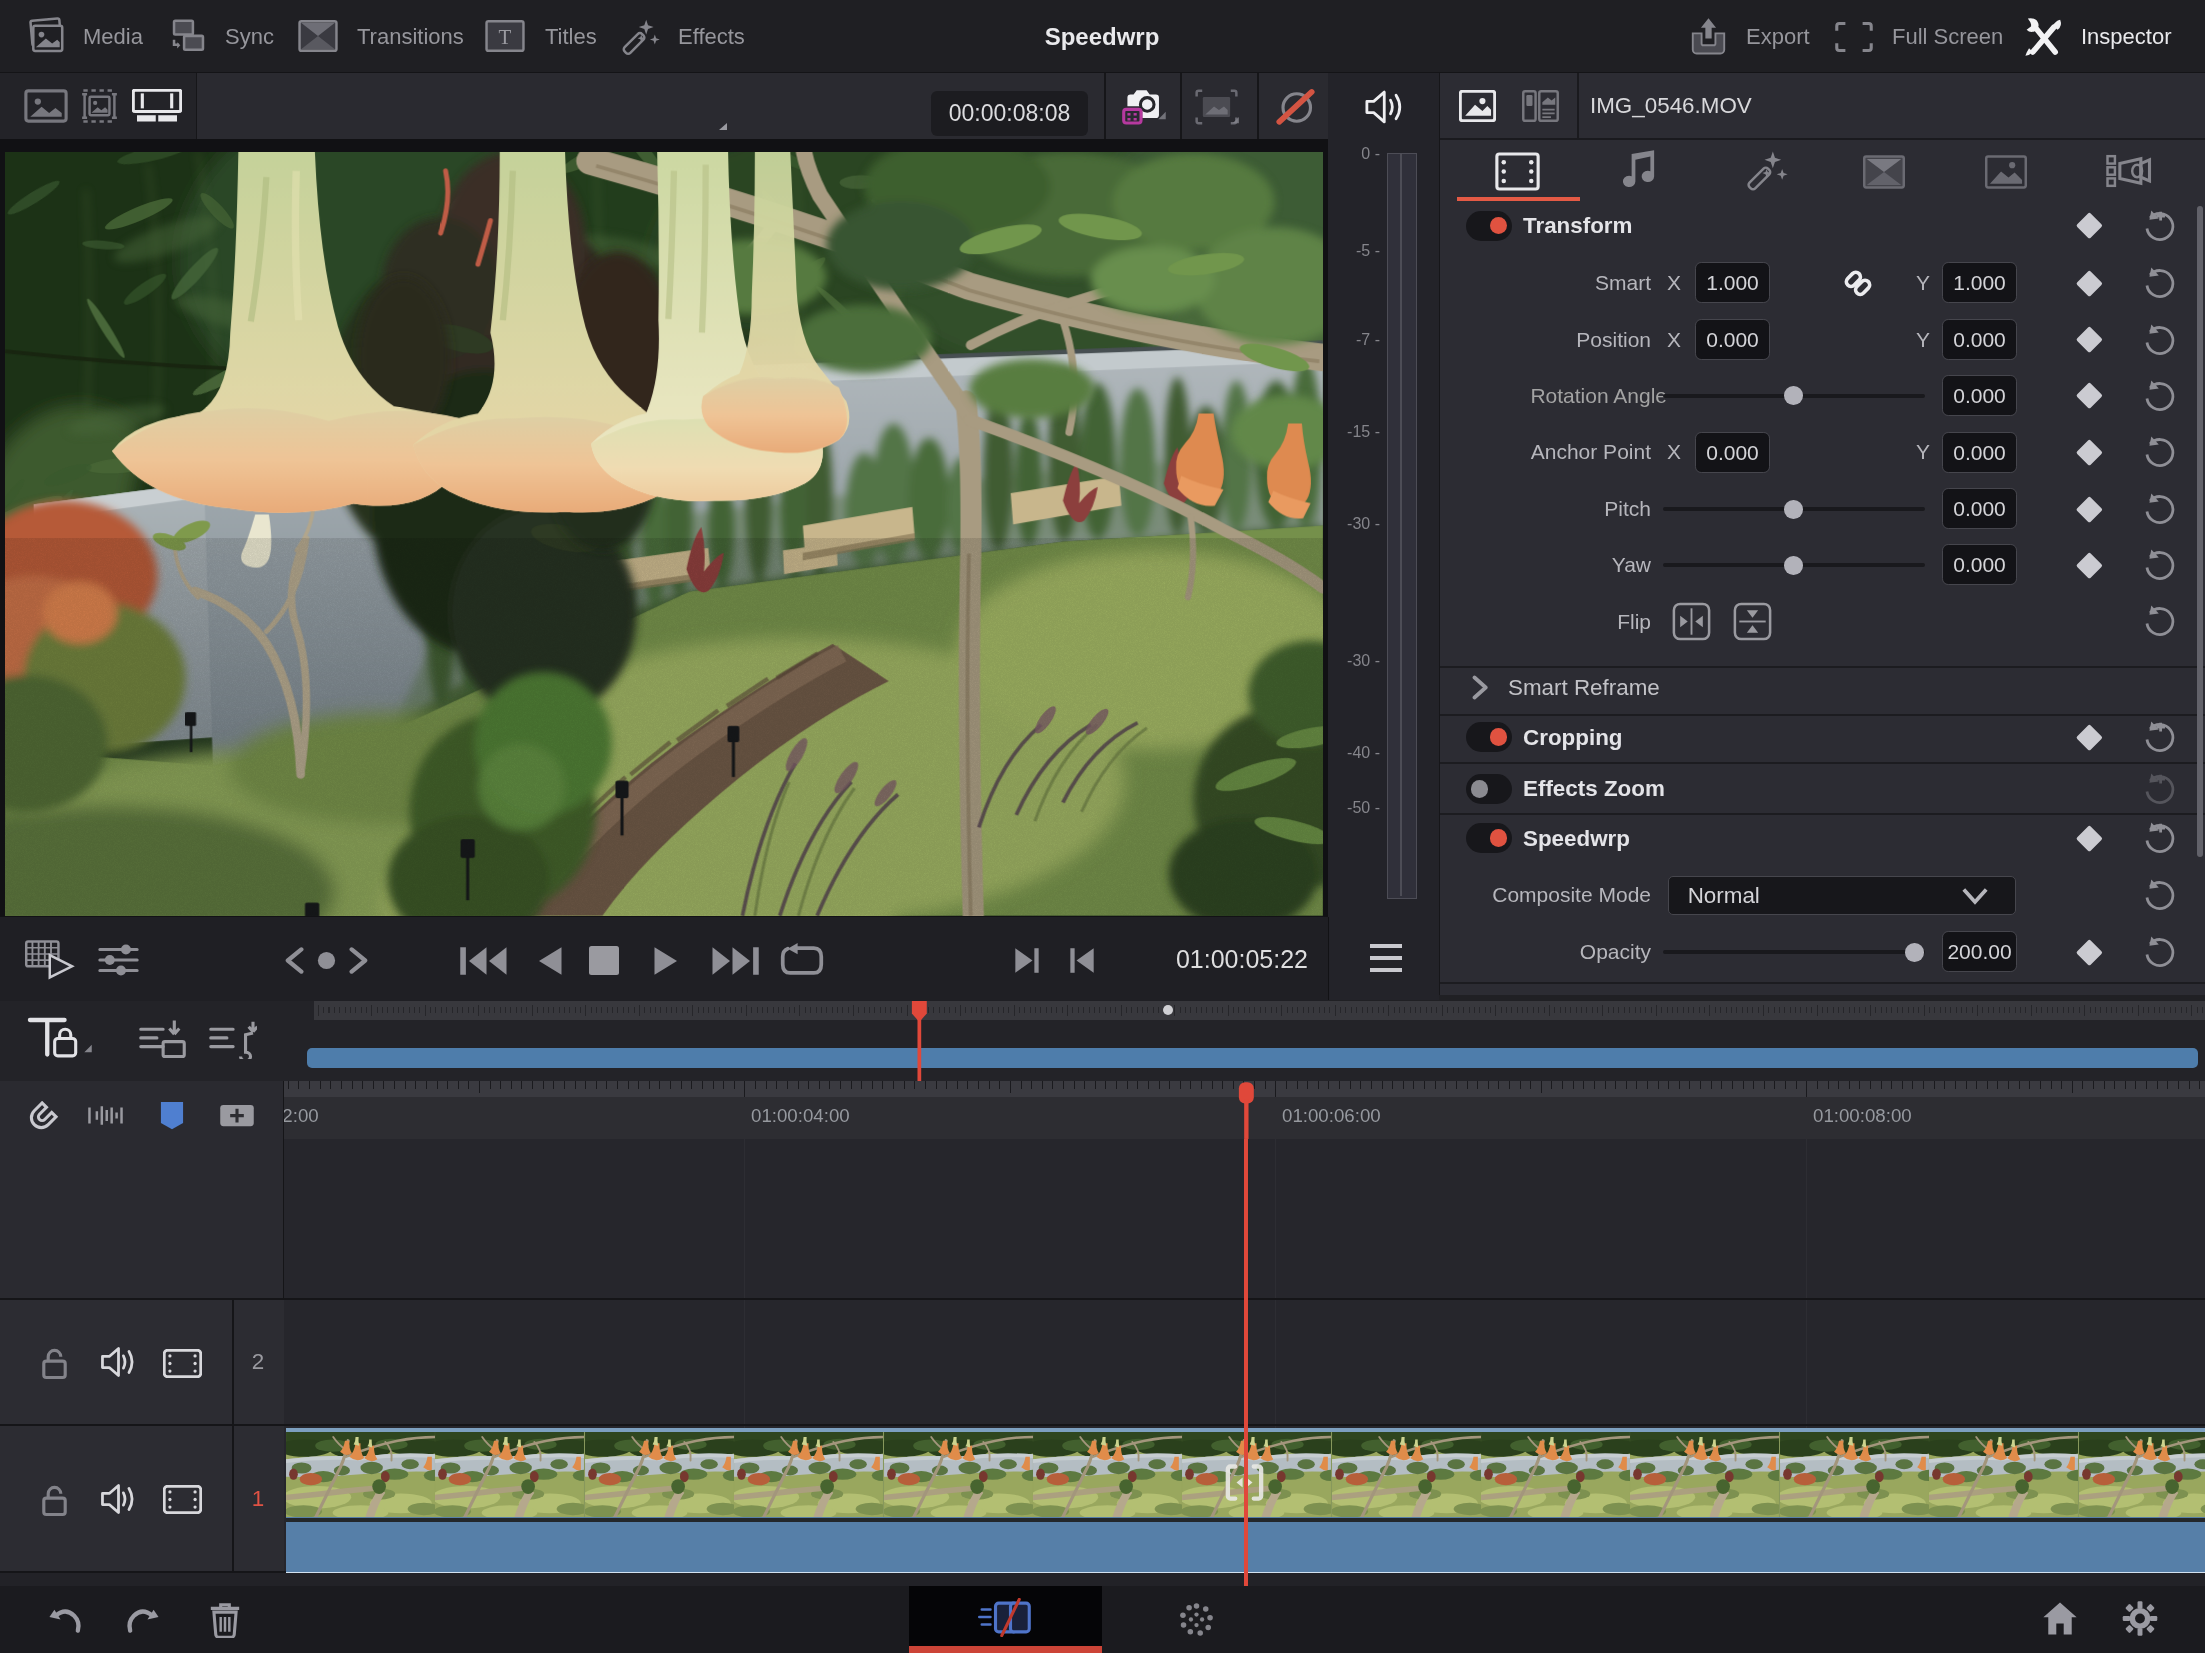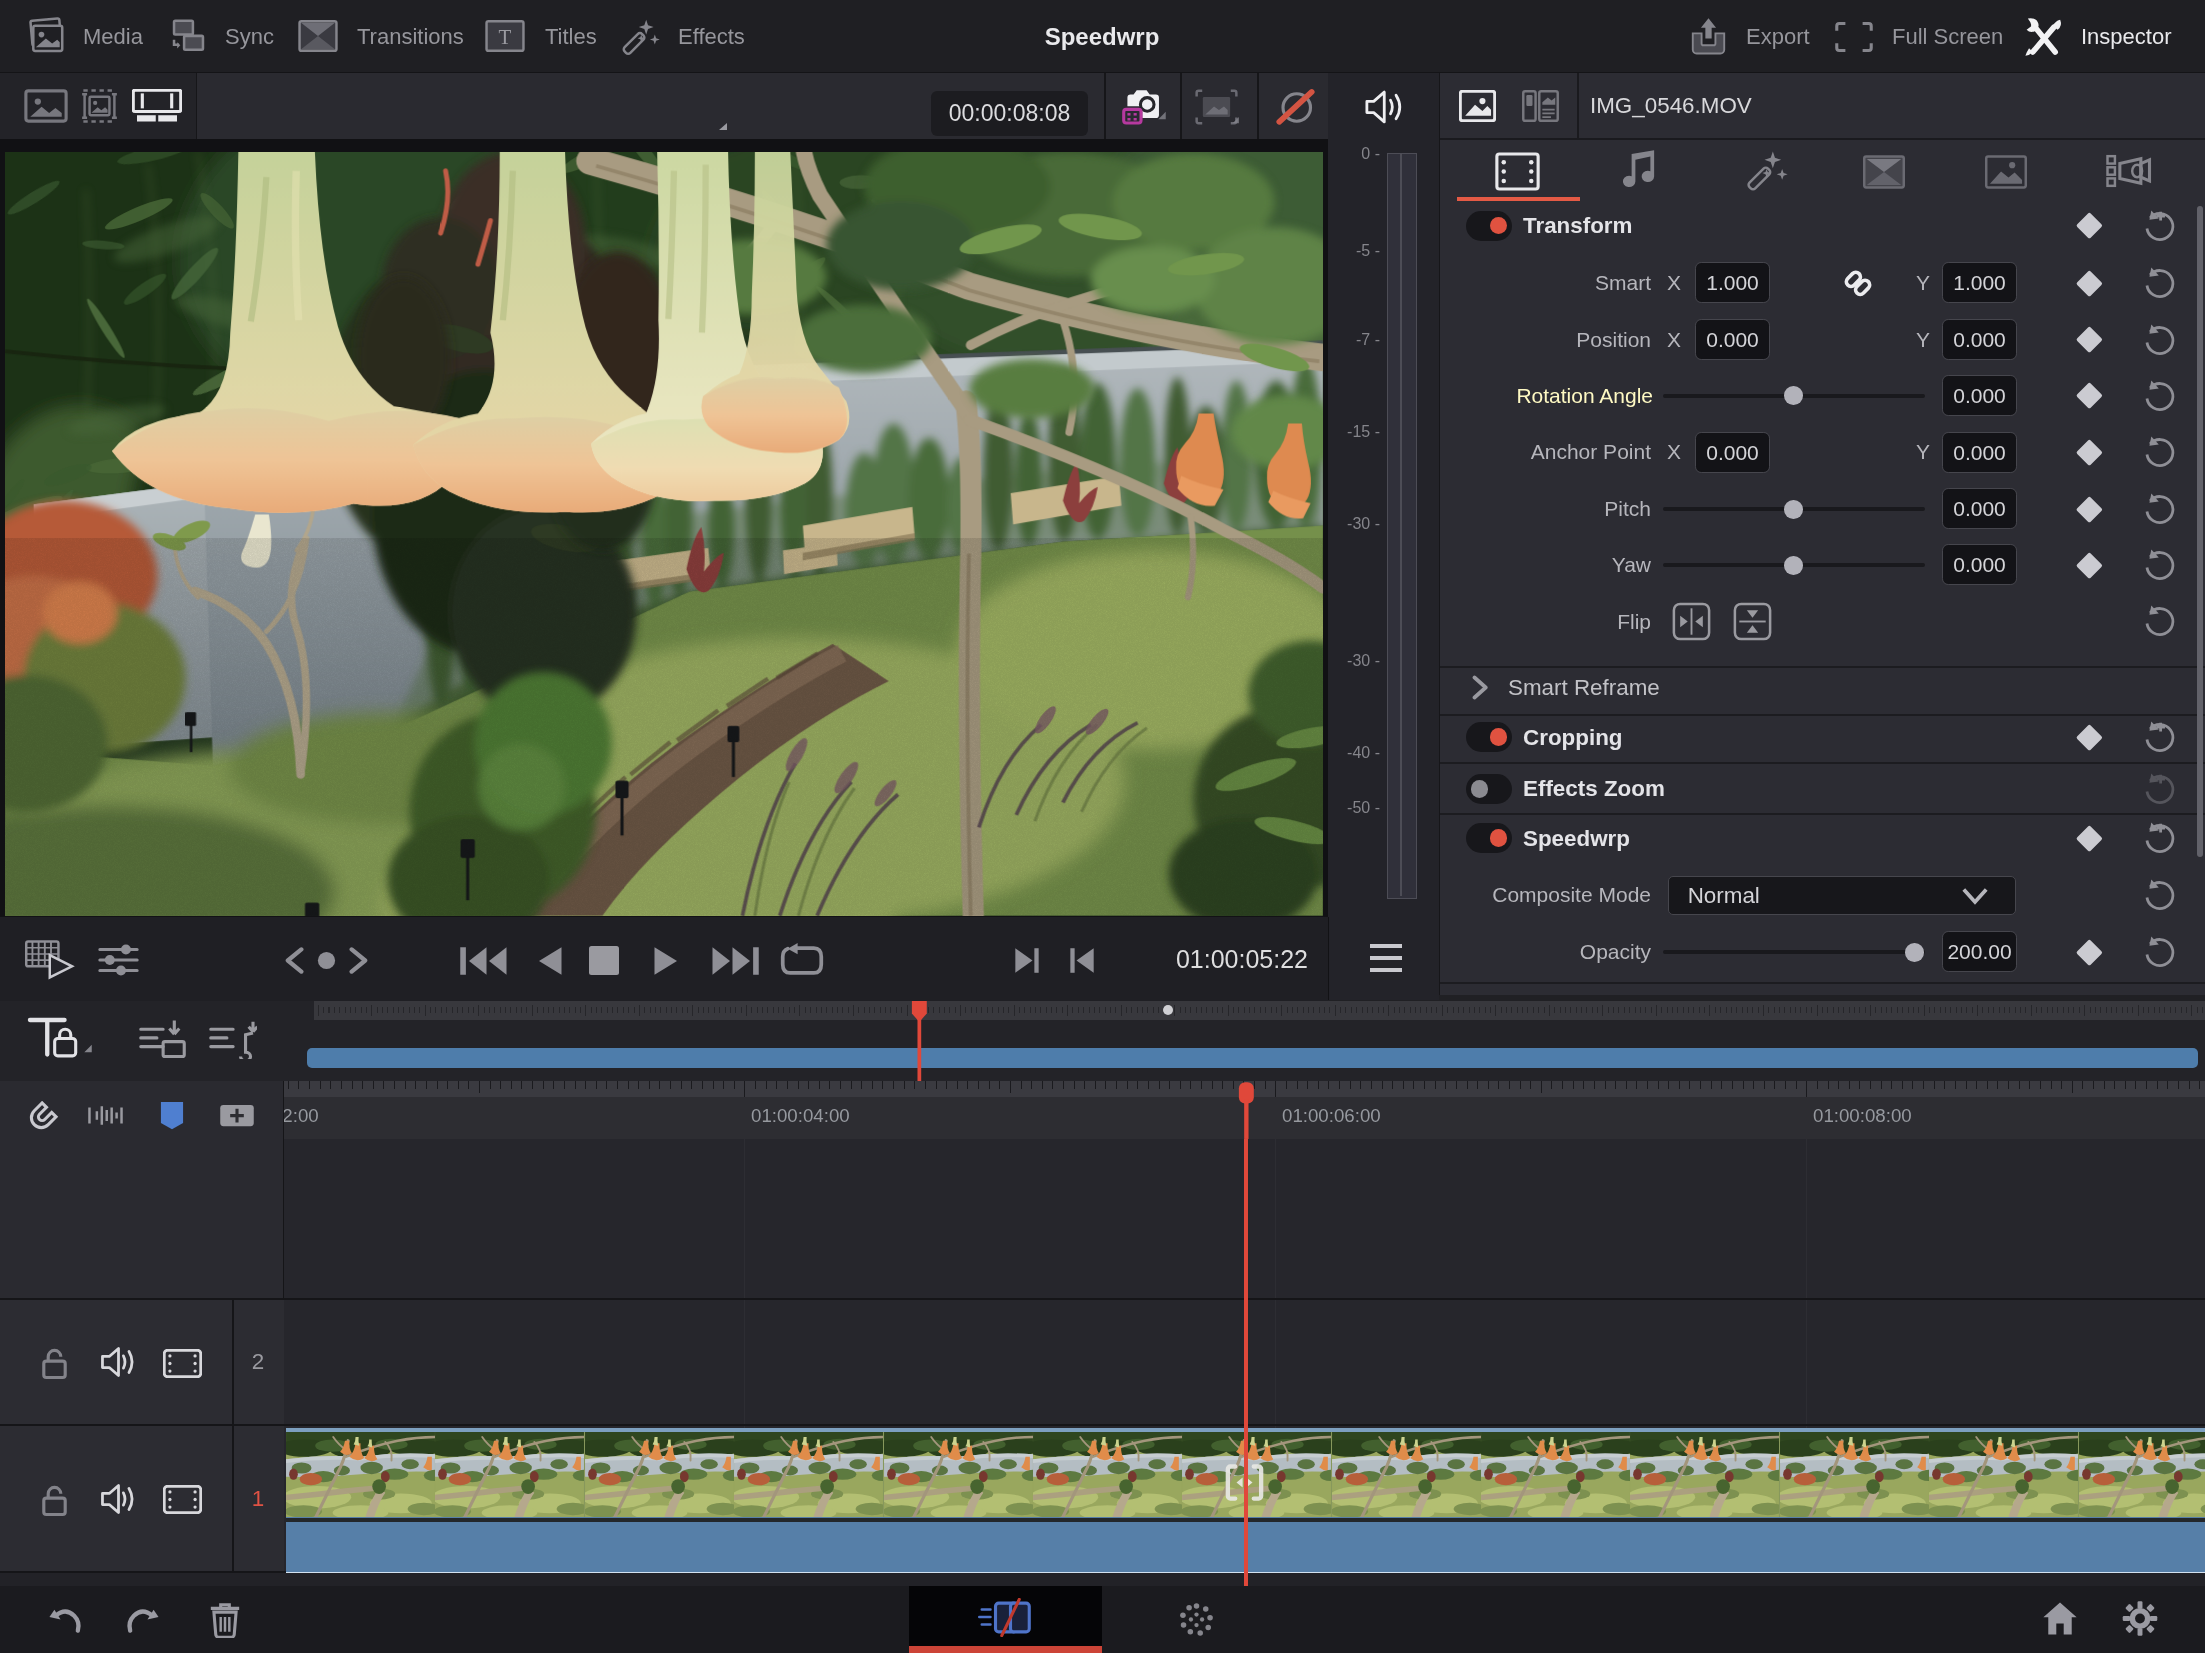--- a/index.html
+++ b/index.html
@@ -597,21 +597,21 @@
         <div class="abs" style="left:0;top:123px;width:211px;height:30px;display:flex;align-items:center;justify-content:flex-end;font-size:21px;color:#b6b6bc;">Position</div>
         <div class="abs" style="left:227px;top:123px;width:21px;height:30px;display:flex;align-items:center;font-size:21px;color:#b6b6bc;">X</div>
         <div class="abs" style="left:255px;top:117px;width:75px;height:41px;background:#131317;border:1.2px solid #46464d;border-radius:6.2px;display:flex;align-items:center;justify-content:center;font-size:21px;color:#d4d4d8;">0.000</div>
         <div class="abs" style="left:476px;top:123px;width:21px;height:30px;display:flex;align-items:center;font-size:21px;color:#b6b6bc;">Y</div>
         <div class="abs" style="left:502px;top:117px;width:75px;height:41px;background:#131317;border:1.2px solid #46464d;border-radius:6.2px;display:flex;align-items:center;justify-content:center;font-size:21px;color:#d4d4d8;">0.000</div>
         <div class="abs" style="left:640px;top:128px;width:18.7px;height:18.7px;background:#cbcbd1;transform:rotate(45deg);border-radius:1.9px;"></div>
         <svg class="abs" style="left:702px;top:120px;" width="36" height="36" viewBox="0 0 58 58">
           <path d="M13 16 A 21 21 0 1 1 8 33" fill="none" stroke="#8f8f96" stroke-width="4.5"></path>
           <path d="M15 4 L12 19 L27 17 Z" fill="#8f8f96"></path>
         </svg>
-        <div class="abs" style="left:2px;top:179px;width:211px;height:30px;display:flex;align-items:center;justify-content:flex-end;font-size:21px;color:#fef9c3;">Rotation Angle</div>
+        <div class="abs" style="left:16px;top:179px;width:211px;height:30px;display:flex;align-items:center;justify-content:flex-end;font-size:21px;color:#a3a3a3;">Rotation Angle</div>
         <div class="abs" style="left:223px;top:192px;width:262px;height:3.7px;background:#19191d;border-radius:1.9px;"></div>
         <div class="abs" style="left:344px;top:184px;width:18.7px;height:18.7px;border-radius:50%;background:#b2b2ba;"></div>
         <div class="abs" style="left:502px;top:173px;width:75px;height:41px;background:#131317;border:1.2px solid #46464d;border-radius:6.2px;display:flex;align-items:center;justify-content:center;font-size:21px;color:#d4d4d8;">0.000</div>
         <div class="abs" style="left:640px;top:184px;width:18.7px;height:18.7px;background:#cbcbd1;transform:rotate(45deg);border-radius:1.9px;"></div>
         <svg class="abs" style="left:702px;top:176px;" width="36" height="36" viewBox="0 0 58 58">
           <path d="M13 16 A 21 21 0 1 1 8 33" fill="none" stroke="#8f8f96" stroke-width="4.5"></path>
           <path d="M15 4 L12 19 L27 17 Z" fill="#8f8f96"></path>
         </svg>
         <div class="abs" style="left:0;top:235px;width:211px;height:30px;display:flex;align-items:center;justify-content:flex-end;font-size:21px;color:#b6b6bc;">Anchor Point</div>
         <div class="abs" style="left:227px;top:235px;width:21px;height:30px;display:flex;align-items:center;font-size:21px;color:#b6b6bc;">X</div>

